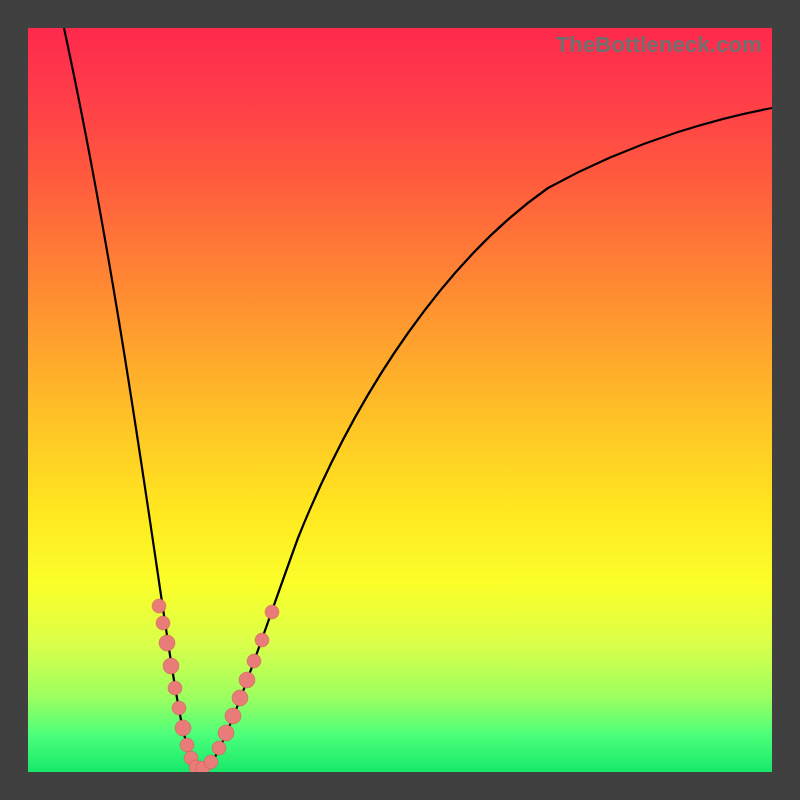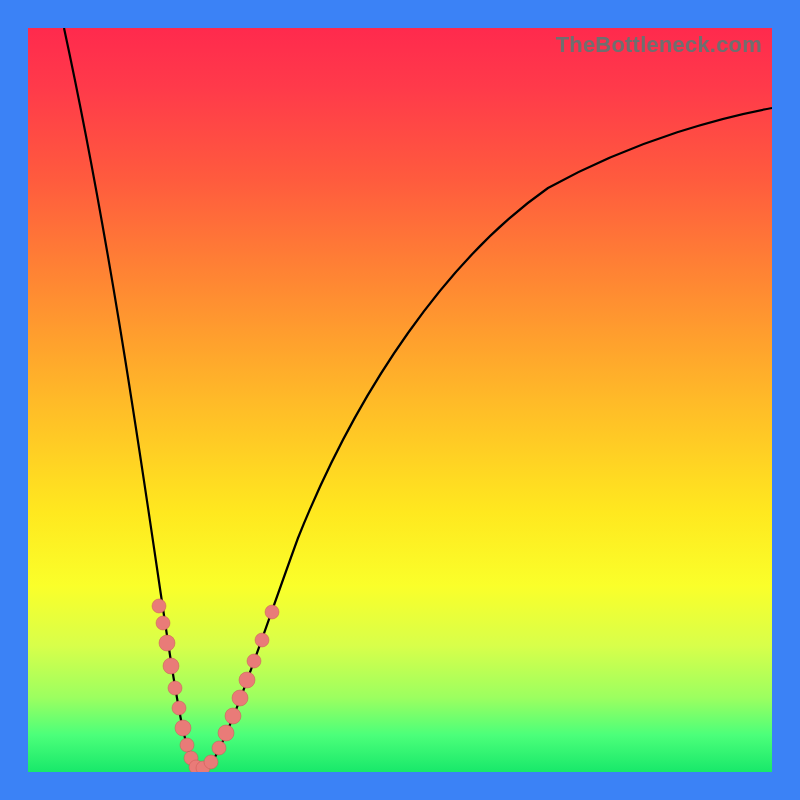--- a/index.html
+++ b/index.html
@@ -5,21 +5,21 @@
   html, body {
     margin: 0;
     padding: 0;
     width: 800px;
     height: 800px;
     overflow: hidden;
   }
   .outer {
     width: 800px;
     height: 800px;
-    background: #3b82f6;
+    background: #404040;
     position: relative;
   }
   .plot {
     position: absolute;
     left: 28px;
     top: 28px;
     width: 744px;
     height: 744px;
     background: linear-gradient(to bottom,
       #ff2a4d 0%,

